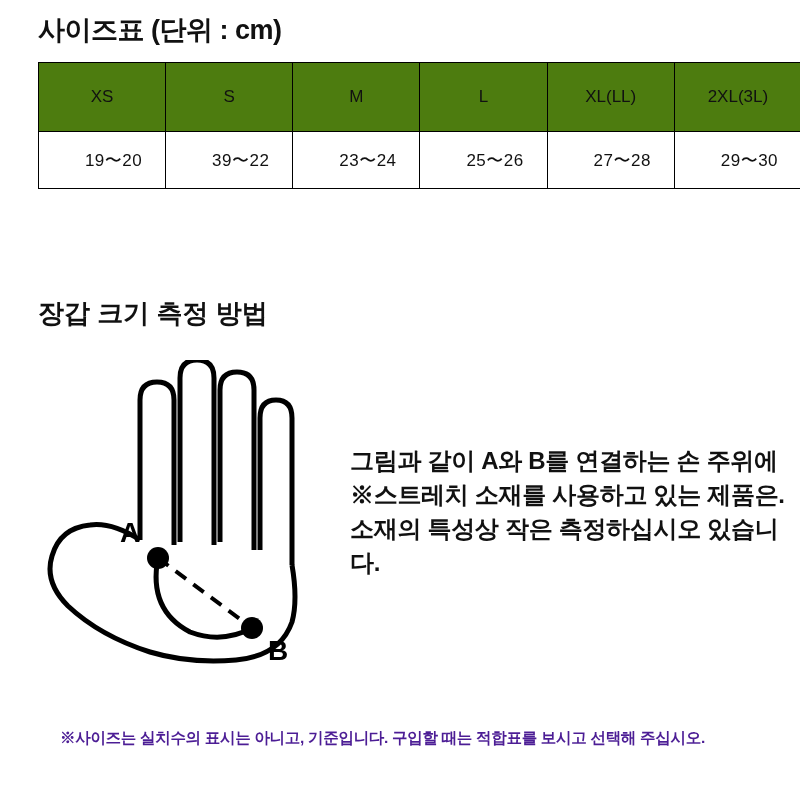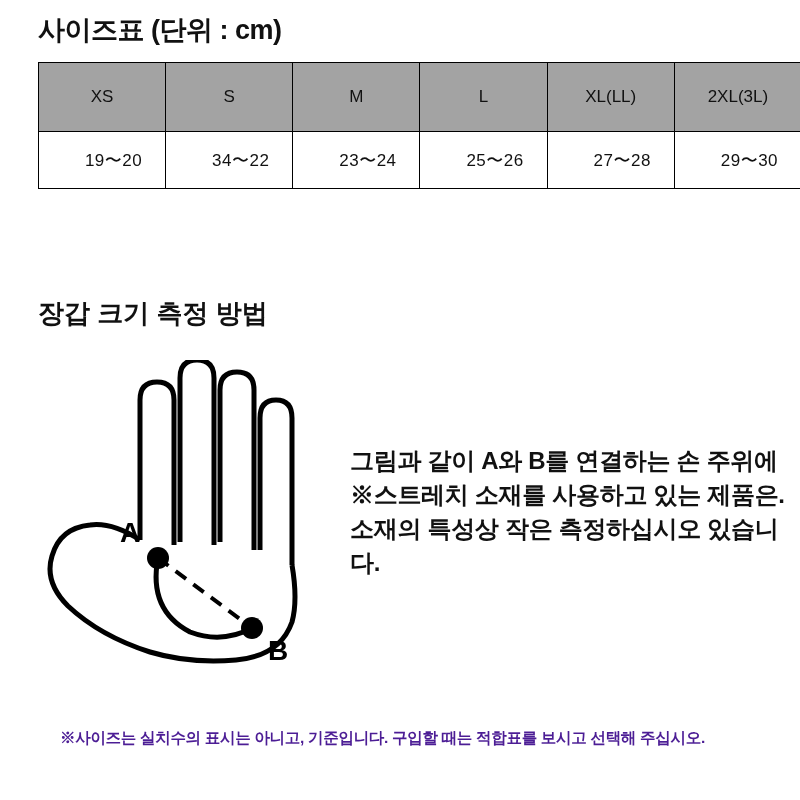--- a/index.html
+++ b/index.html
@@ -45,21 +45,21 @@
   .size-table th,
   .size-table td {
     border: 1px solid #000000;
     text-align: center;
     font-size: 17px;
     color: #111111;
     font-weight: normal;
     padding: 0;
   }
   .size-table thead th {
-    background: #a3a3a3;
+    background: #4d7c0f;
     height: 68px;
     color: #111111;
     font-weight: normal;
   }
   .size-table tbody td {
     background: #ffffff;
     height: 56px;
     letter-spacing: 0.5px;
     padding-left: 23px;
   }
@@ -122,21 +122,21 @@
         <th>S</th>
         <th>M</th>
         <th>L</th>
         <th>XL(LL)</th>
         <th>2XL(3L)</th>
       </tr>
     </thead>
     <tbody>
       <tr>
         <td>19〜20</td>
-        <td>34〜22</td>
+        <td>39〜22</td>
         <td>23〜24</td>
         <td>25〜26</td>
         <td>27〜28</td>
         <td>29〜30</td>
       </tr>
     </tbody>
   </table>
 
   <div class="title-measure">장갑 크기 측정 방법</div>
 

